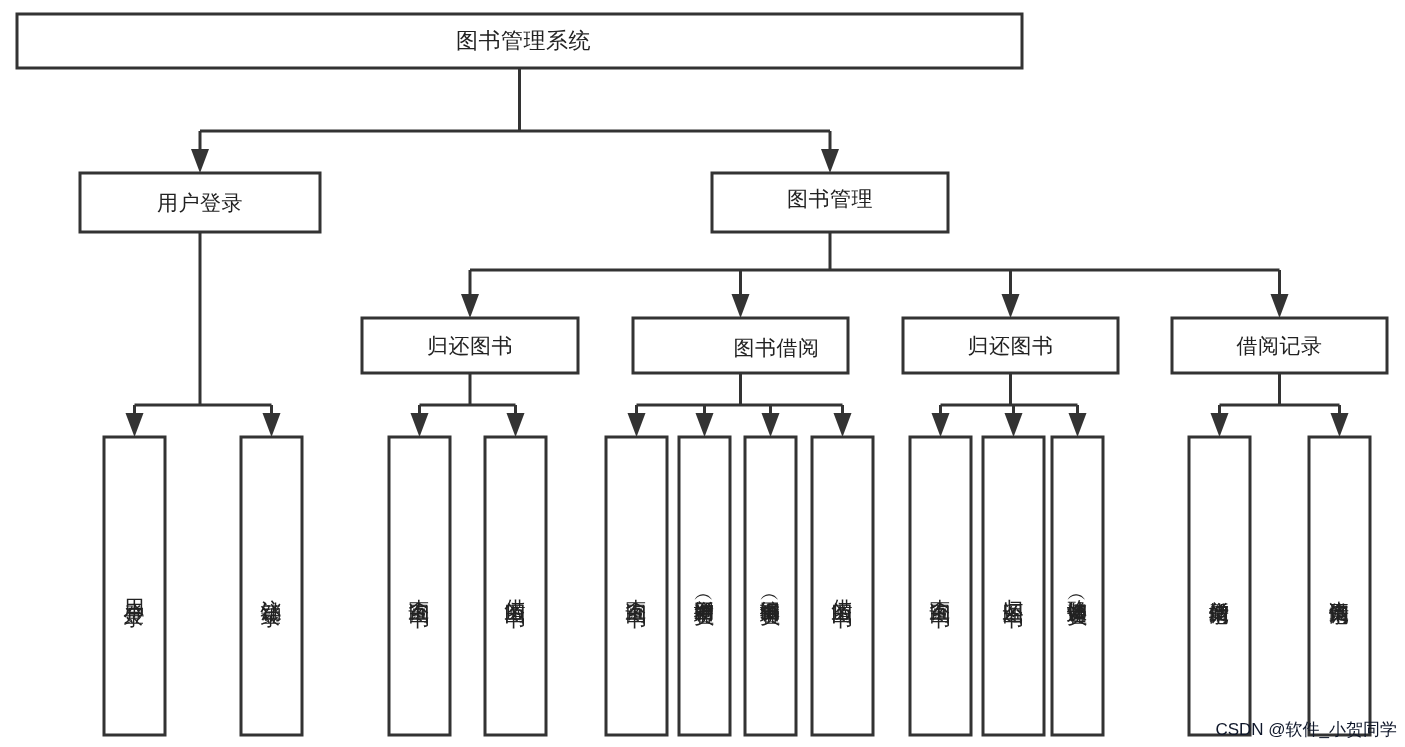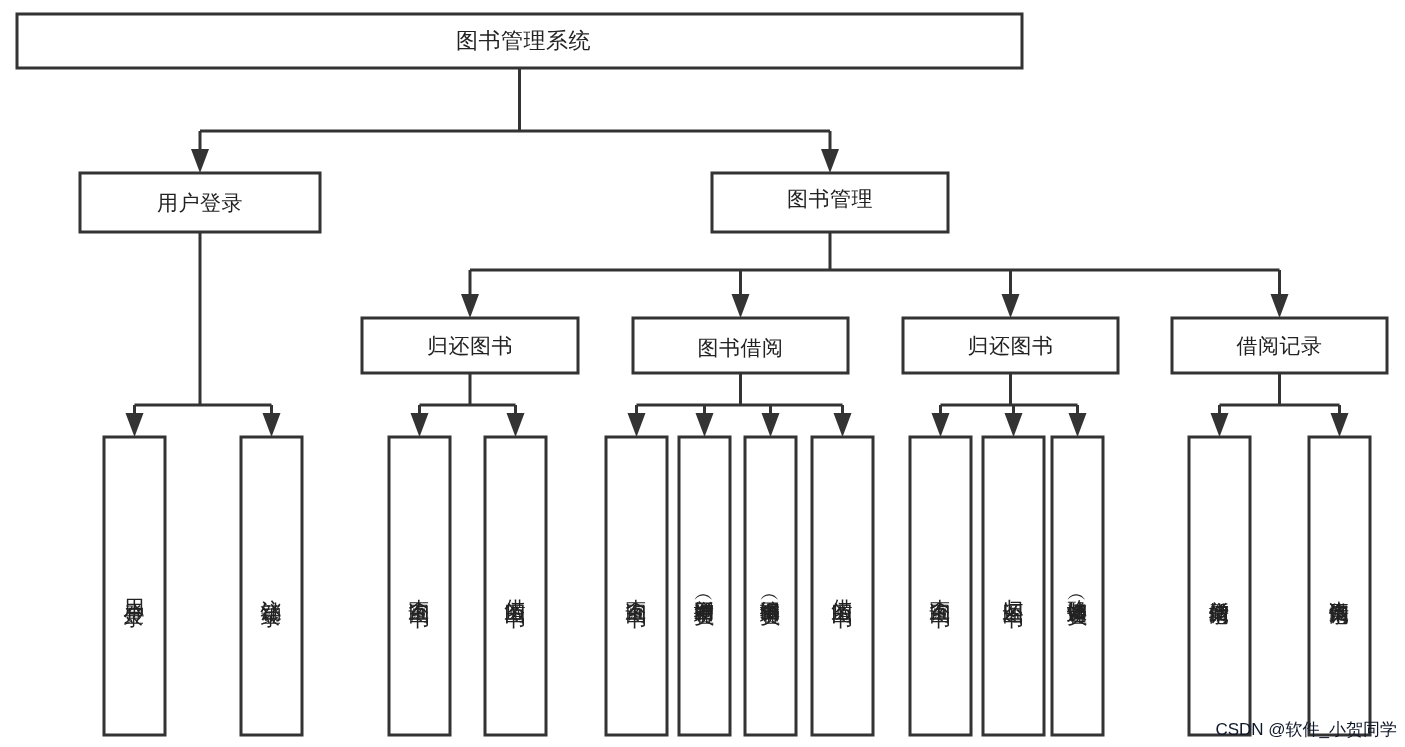--- a/index.html
+++ b/index.html
@@ -161,21 +161,21 @@
         <line x1="1339.5" y1="405" x2="1339.5" y2="413" class="connector"></line>
         <path d="M 1330.5 413 L 1348.5 413 L 1339.5 437 Z" class="arrow-head"></path>
       </g>
   </svg>
 
   <div id="labels-layer">
       <div class="node-label label-horizontal label-root" style="left: 17px; top: 14px; width: 1005px; height: 54px; padding-left: 8px;">图书管理系统</div>
       <div class="node-label label-horizontal" style="left: 80px; top: 173px; width: 240px; height: 59px;">用户登录</div>
       <div class="node-label label-horizontal" style="left: 712px; top: 169px; width: 236px; height: 59px;">图书管理</div>
       <div class="node-label label-horizontal" style="left: 362px; top: 318px; width: 216px; height: 55px;">归还图书</div>
-      <div class="node-label label-horizontal" style="left: 633px; top: 318px; width: 215px; height: 60px;">图书借阅</div>
+      <div class="node-label label-horizontal" style="left: 669px; top: 318px; width: 215px; height: 60px;">图书借阅</div>
       <div class="node-label label-horizontal" style="left: 903px; top: 318px; width: 215px; height: 55px;">归还图书</div>
       <div class="node-label label-horizontal" style="left: 1172px; top: 318px; width: 215px; height: 55px; border-radius: 23px;">借阅记录</div>
       <div class="node-label label-vertical" style="left: 104px; top: 437px; width: 61px; height: 298px;">用户登录</div>
       <div class="node-label label-vertical" style="left: 241px; top: 437px; width: 61px; height: 298px;">注销登录</div>
       <div class="node-label label-vertical" style="left: 389px; top: 437px; width: 61px; height: 298px;">查询图书</div>
       <div class="node-label label-vertical" style="left: 485px; top: 437px; width: 61px; height: 298px;">借阅图书</div>
       <div class="node-label label-vertical" style="left: 606px; top: 437px; width: 61px; height: 298px;">查询图书</div>
       <div class="node-label label-vertical tight" style="left: 679px; top: 437px; width: 51px; height: 298px;">新增图书（管理员）</div>
       <div class="node-label label-vertical tight" style="left: 745px; top: 437px; width: 51px; height: 298px;">编辑图书（管理员）</div>
       <div class="node-label label-vertical" style="left: 812px; top: 437px; width: 61px; height: 298px;">借阅图书</div>

